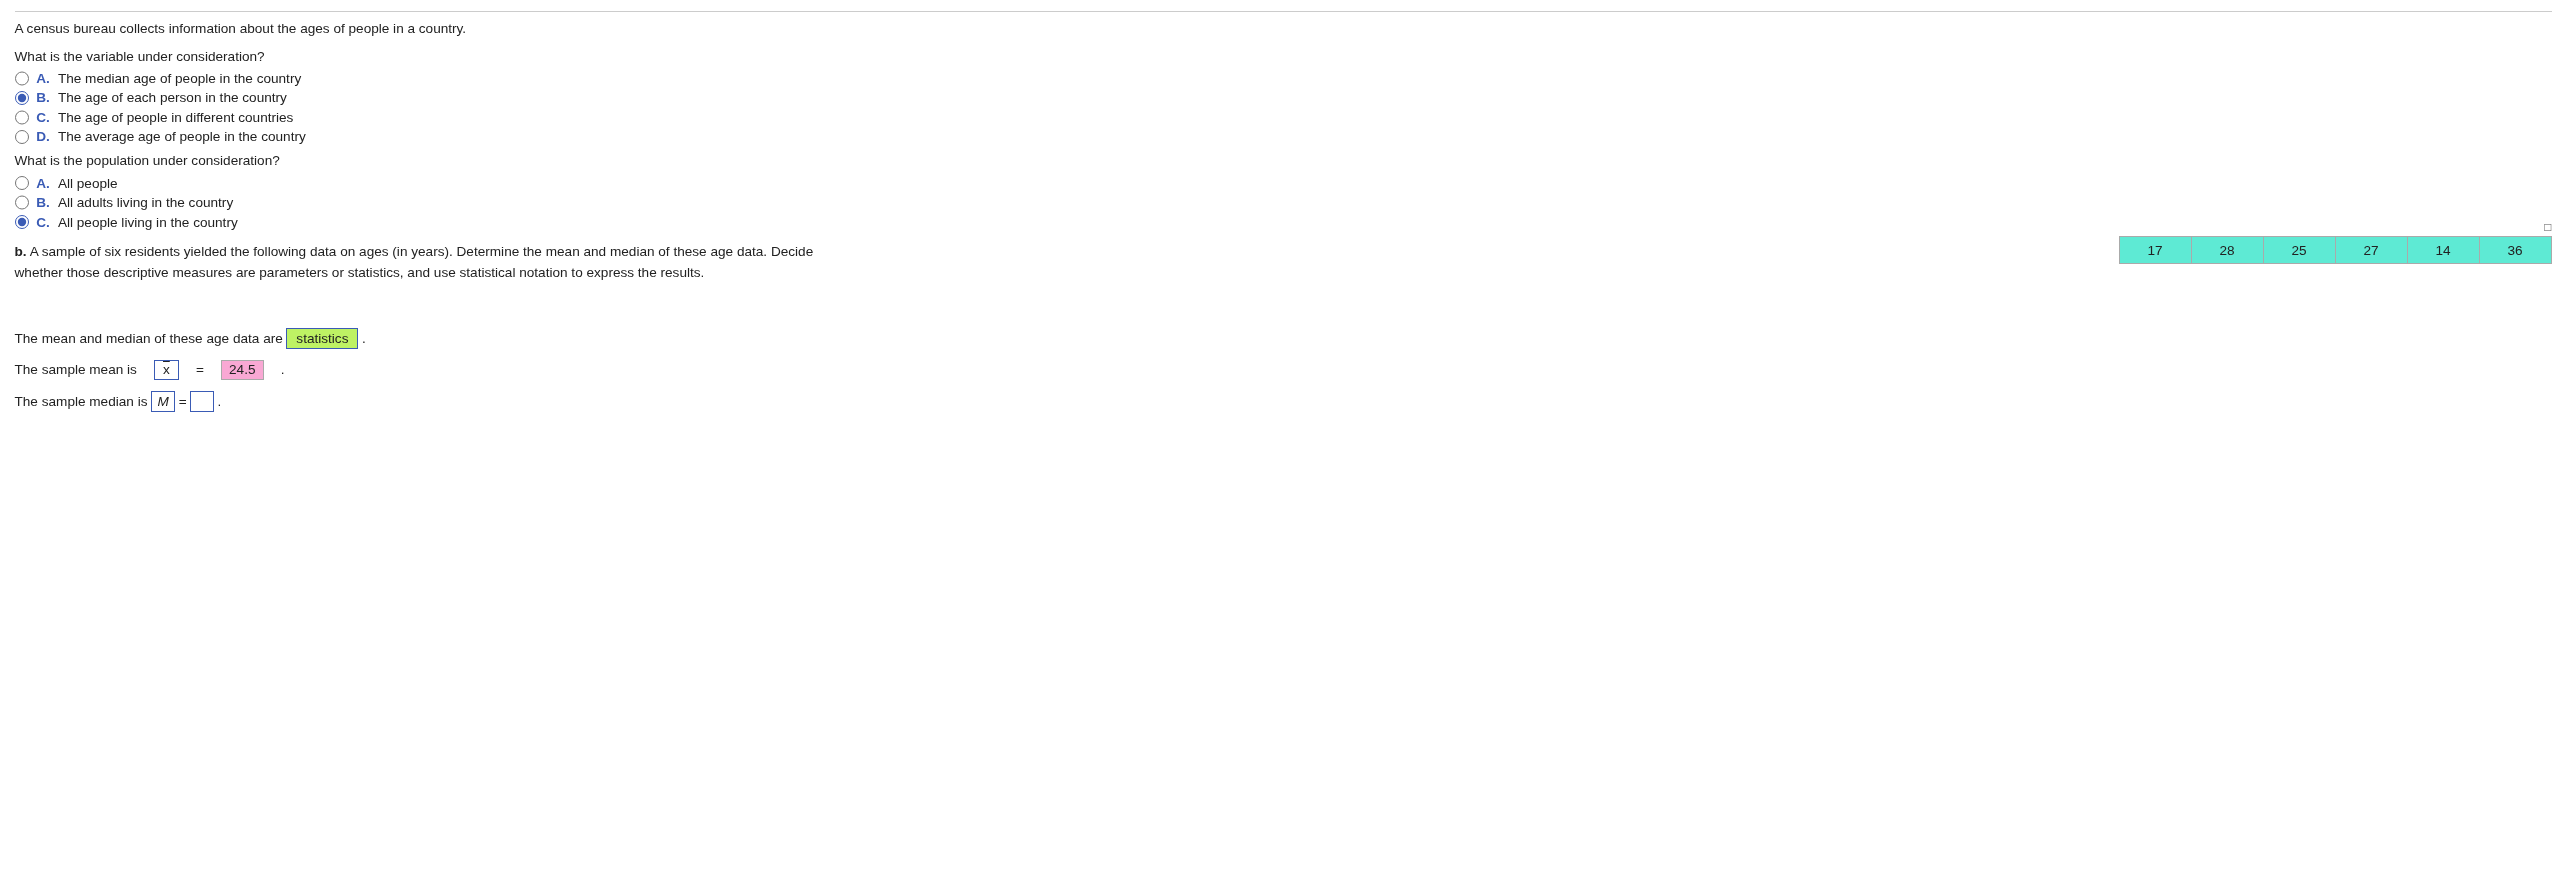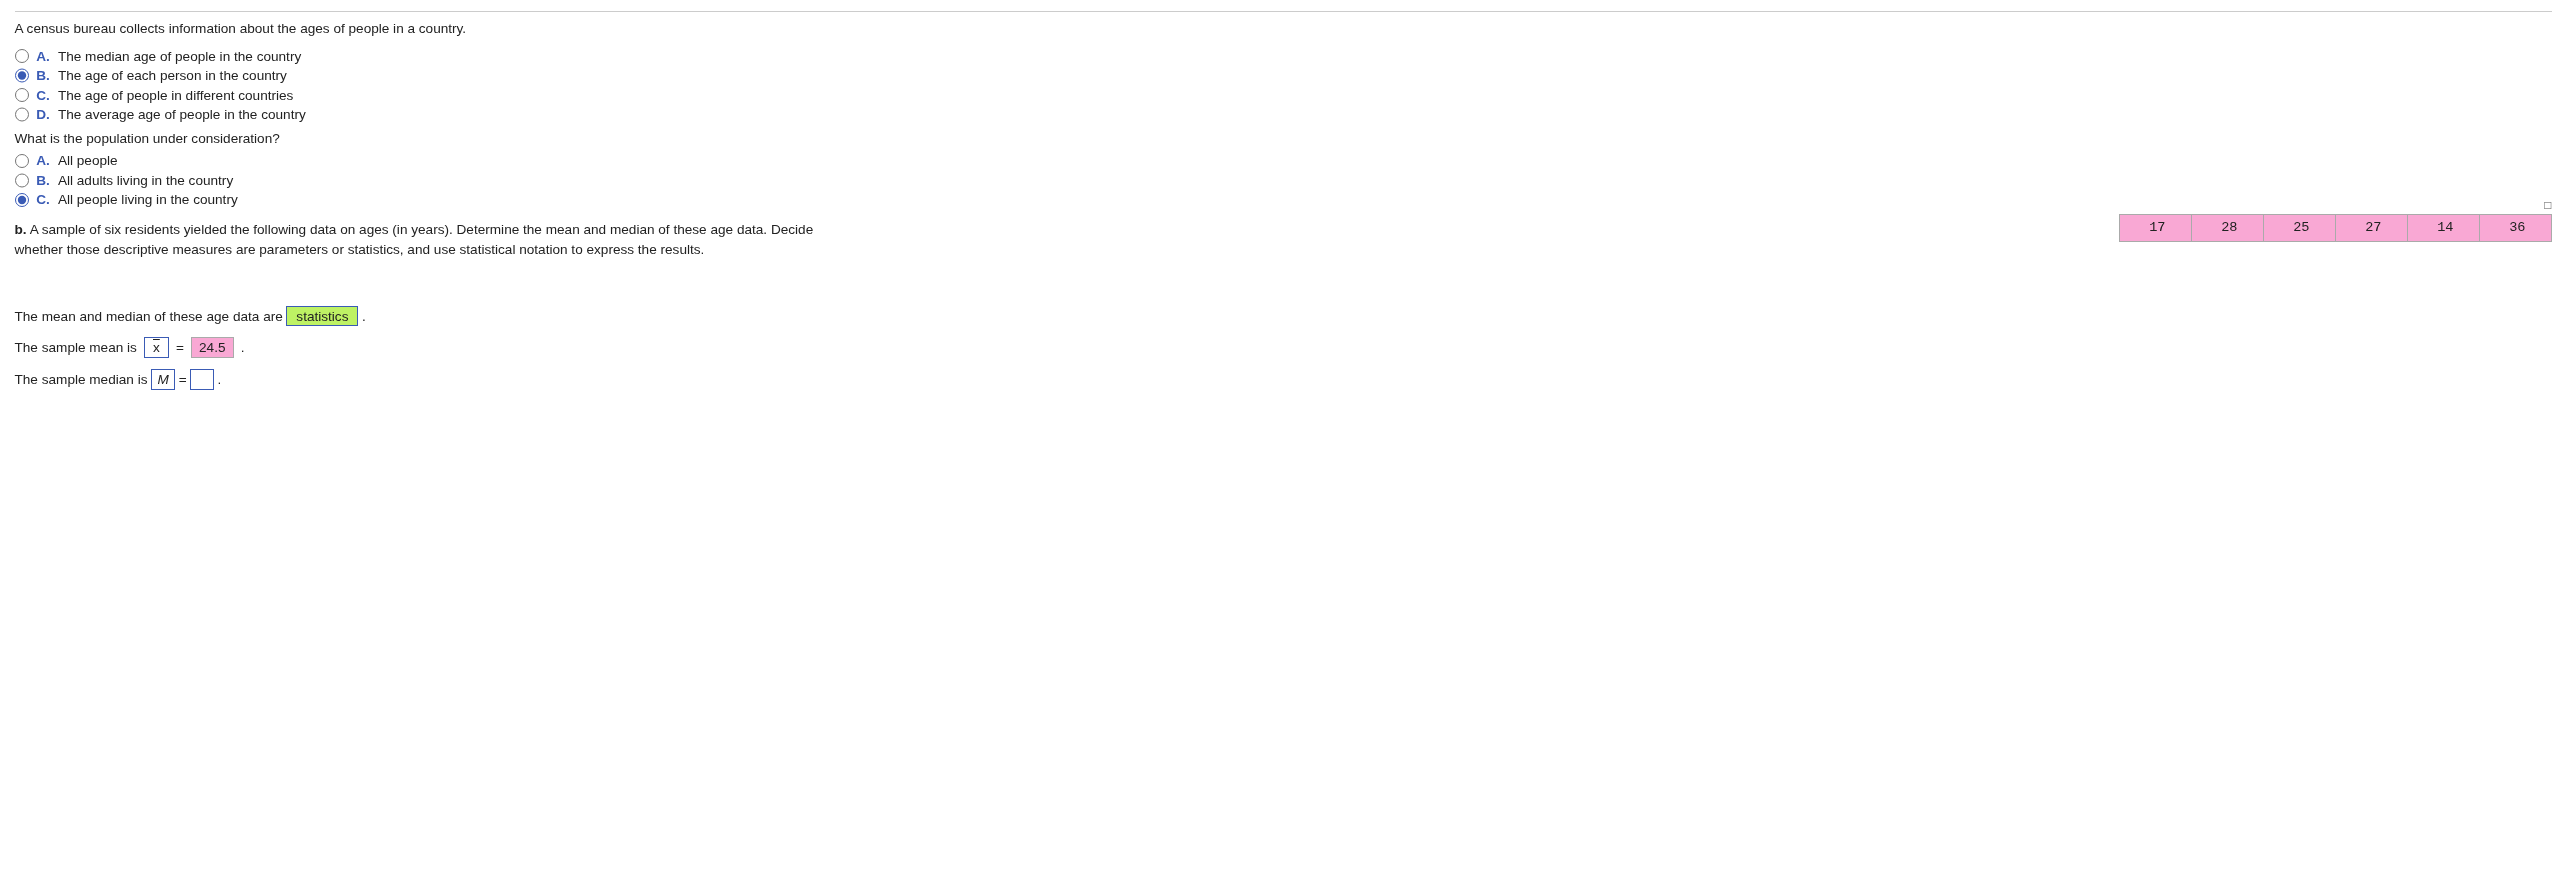--- a/index.html
+++ b/index.html
@@ -58,27 +58,26 @@
     .data-table-container {
       position: relative;
       float: right;
       margin-top: -54px;
       margin-right: 0;
     }
     .data-table {
       border-collapse: collapse;
     }
     .data-table td {
-      background: #f9a8d4;
+      background: #5eead4;
       border: 0.9px solid #aaa;
       padding: 5.4px 25px;
-      text-align: right;
+      text-align: center;
       font-size: 13.6px;
       min-width: 72px;
-      font-family: Liberation Mono, monospace;
     }
     .corner-icon {
       position: absolute;
       top: -16.3px;
       right: 0;
       font-size: 11.8px;
       color: #555;
     }
     .mean-median-line {
       margin-top: 45px;
@@ -106,21 +105,21 @@
       color: #222;
       min-width: 25px;
       display: inline-block;
       text-align: center;
     }
     .mean-line {
       margin-top: 11px;
       font-size: 13.6px;
       display: flex;
       align-items: center;
-      gap: 7px;
+      gap: 17px;
     }
     .median-line {
       margin-top: 11px;
       font-size: 13.6px;
       display: flex;
       align-items: center;
       gap: 3.6px;
     }
     .equals {
       font-size: 13.6px;
@@ -167,20 +166,21 @@
     }
   </style>
 </head>
 <body>
 
 <div class="content-area">
   <hr class="top-rule">
   <p class="intro-text">A census bureau collects information about the ages of people in a country.</p>
 
   <div>
+    <p class="question-text">What is the variable under consideration?</p>
 
     <div class="options-group">
       <div class="option-row">
         <input type="radio" name="variable" style="">
         <span class="option-letter">A.</span>
         <span class="option-text">The median age of people in the country</span>
       </div>
       <div class="option-row">
         <input type="radio" name="variable" checked="" style="">
         <span class="option-letter">B.</span>

